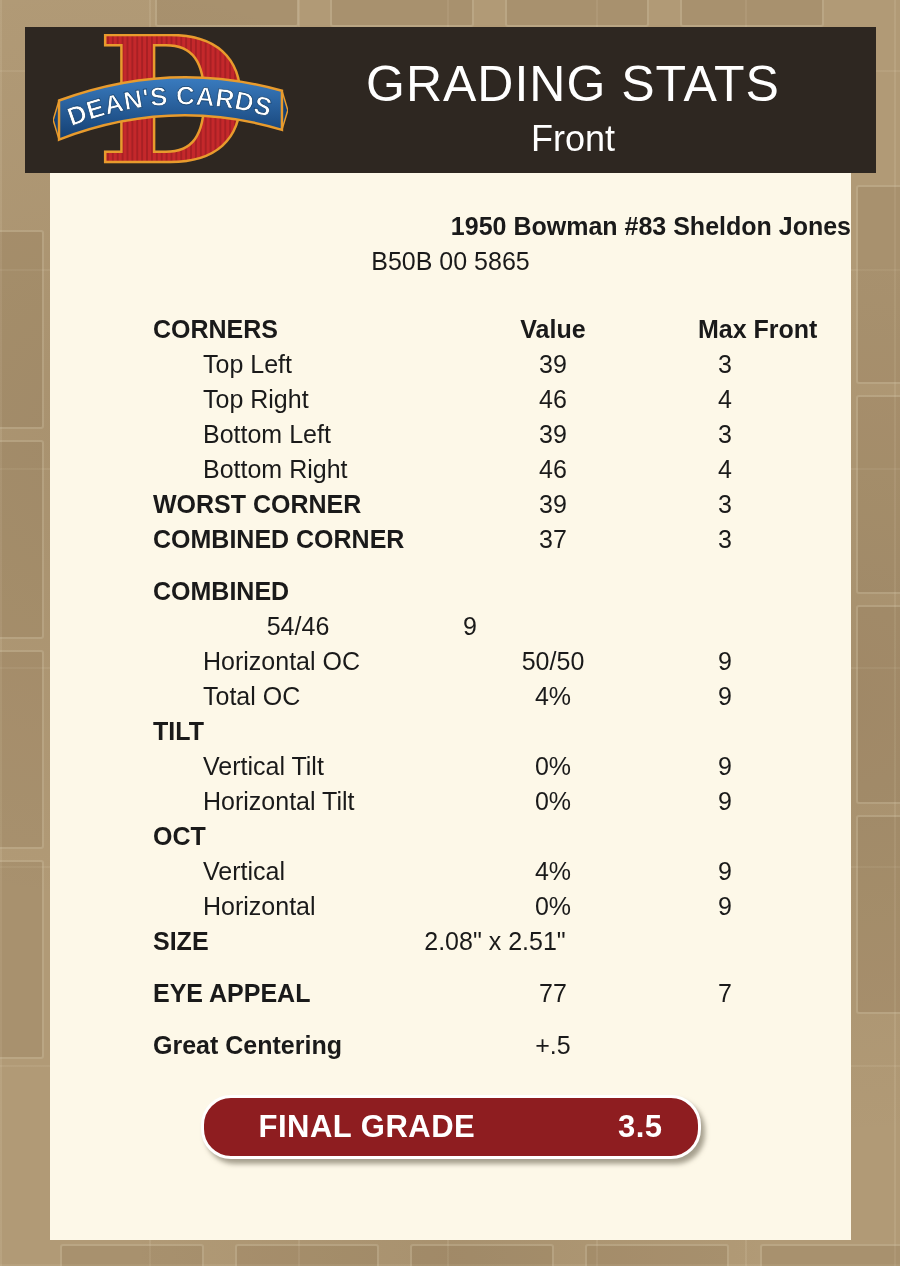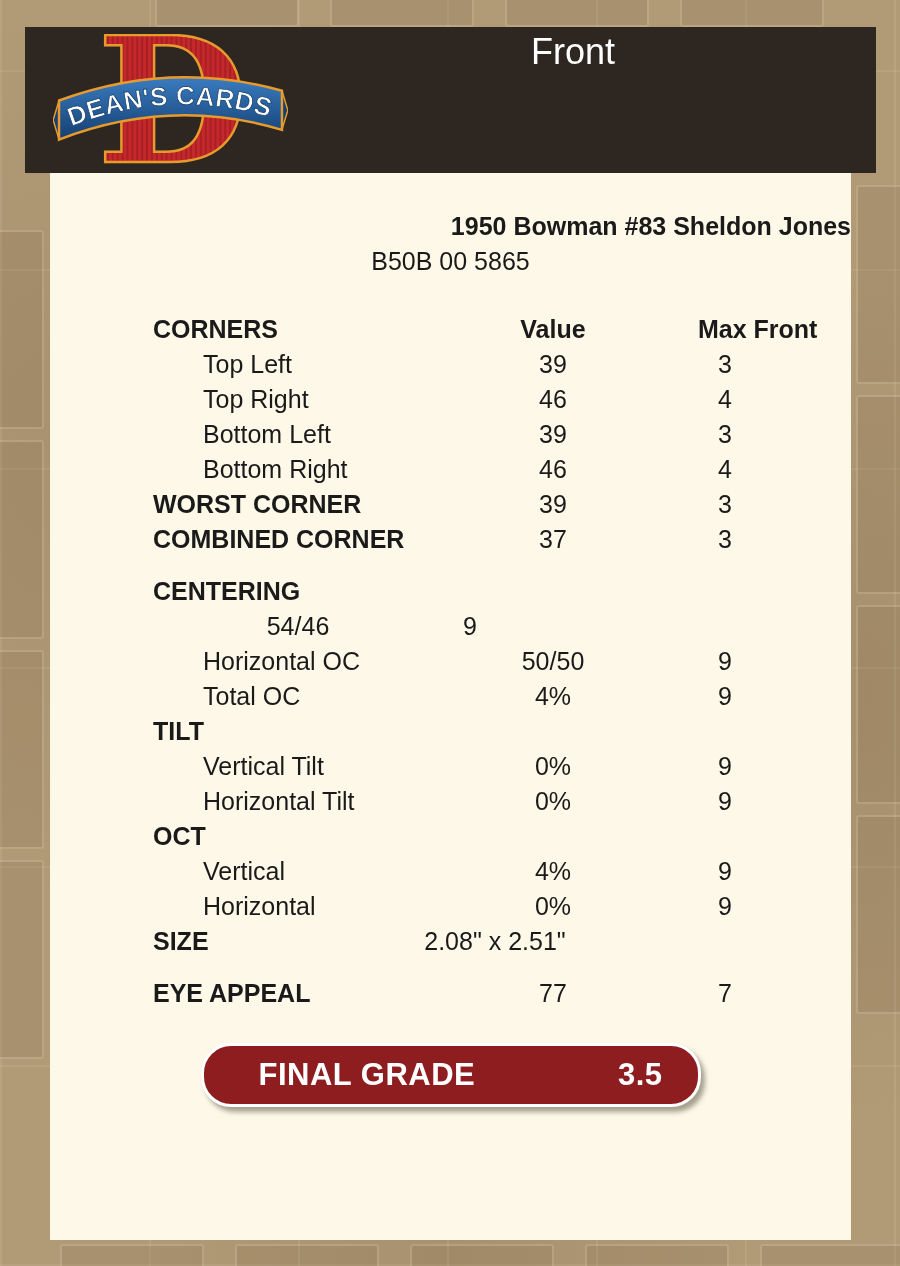--- a/index.html
+++ b/index.html
@@ -133,20 +133,21 @@
       </defs>
       <text x="122" y="131" text-anchor="middle" font-family="DejaVu Serif, serif" font-weight="bold" font-size="178" fill="url(#dstripes)" stroke="var(--logo-gold,#e89b2d)" stroke-width="2.5">D</text>
       <path d="M6,68 L0,88 L6,108 Z" fill="var(--logo-blue-dark,#143f72)" stroke="var(--logo-gold,#e89b2d)" stroke-width="1.5"></path>
       <path d="M234,58 L240,78 L234,98 Z" fill="var(--logo-blue-dark,#143f72)" stroke="var(--logo-gold,#e89b2d)" stroke-width="1.5"></path>
       <path d="M6,68 Q120,26 234,58 L234,98 Q120,64 6,108 Z" fill="url(#bgrad)" stroke="var(--logo-gold,#e89b2d)" stroke-width="2.5"></path>
       <text font-family="Liberation Sans, sans-serif" font-weight="bold" font-size="26.5" fill="#ffffff" stroke="#0d3a66" stroke-width="0.7" letter-spacing="0.5">
         <textPath href="#bcurve" startOffset="50%" text-anchor="middle">DEAN'S CARDS</textPath>
       </text>
     </svg>
     <div class="titles">
+      <div class="title">GRADING STATS</div>
       <div class="subtitle">Front</div>
     </div>
   </div>
 
   <div class="panel">
     <div class="card-title">1950 Bowman #83 Sheldon Jones</div>
     <div class="card-serial">B50B 00 5865</div>
 
     <div class="stats" id="stats-table">
   <div class="trow">
@@ -185,21 +186,21 @@
     <span class="c-max">3</span>
   </div>
 
   <div class="trow">
     <span class="c-label b">COMBINED CORNER</span>
     <span class="c-value">37</span>
     <span class="c-max">3</span>
   </div>
 
   <div class="trow gap">
-    <span class="c-label b">CENTERING</span>
+    <span class="c-label b">COMBINED</span>
     <span class="c-value"></span>
     <span class="c-max"></span>
   </div>
 
   <div class="trow">
     <span class="c-value">54/46</span>
     <span class="c-max">9</span>
   </div>
 
   <div class="trow">
@@ -255,20 +256,25 @@
     <span class="c-value wide">2.08" x 2.51"</span>
     <span class="c-max"></span>
   </div>
 
   <div class="trow gap">
     <span class="c-label b">EYE APPEAL</span>
     <span class="c-value">77</span>
     <span class="c-max">7</span>
   </div>
 
+  <div class="trow gap">
+    <span class="c-label b">Great Centering</span>
+    <span class="c-value">+.5</span>
+    <span class="c-max"></span>
+  </div>
 </div>
 
     <div class="final">
       <span>FINAL GRADE</span>
       <span>3.5</span>
     </div>
   </div>
 
 </div>
 

